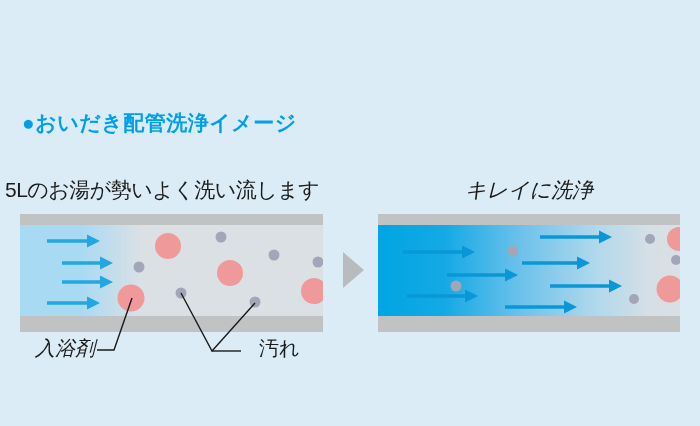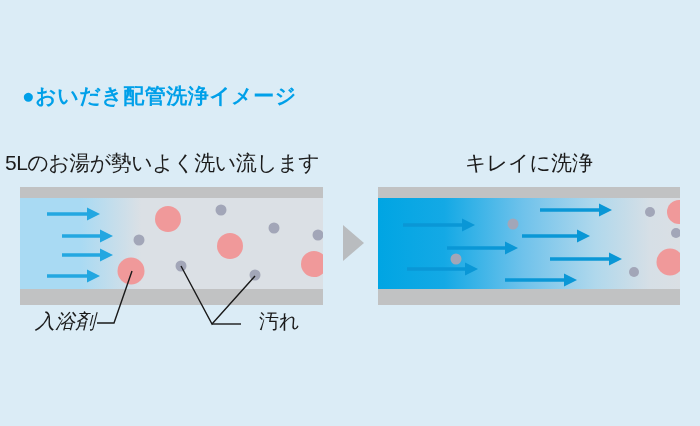--- a/index.html
+++ b/index.html
@@ -2,29 +2,29 @@
 <html><head>
 <meta charset="utf-8">
 <style>
   html,body{margin:0;padding:0;}
   body{
     width:700px;height:426px;
     background:#dbecf6;
     font-family:"Liberation Sans","DejaVu Sans",sans-serif;
     position:relative;overflow:hidden;
   }
-  .stage{position:absolute;inset:0;width:700px;height:344px;}
+  .stage{position:absolute;inset:0;width:700px;height:344px;margin-top:27px;}
   #diagram{position:absolute;left:0;top:0;}
   .txt{position:absolute;line-height:1;white-space:nowrap;color:#1b1b1b;}
   .section-title{
     left:22px;top:85px;font-size:21px;font-weight:bold;color:#00a0e9;
     letter-spacing:0.5px;
   }
   .caption-left{left:5px;top:152px;font-size:21px;letter-spacing:-0.5px;}
-  .caption-right{left:378px;top:152px;width:302px;text-align:center;font-size:21px;}
+  .caption-right{left:378px;top:152px;width:302px;text-align:center;font-size:21px;font-style:italic;}
   .lbl{font-size:20px;}
   .lbl-bath{left:35px;top:311px;font-style:italic;}
   .lbl-dirt{left:259px;top:311px;}
 </style>
 </head>
 <body>
 
 <div class="stage">
 
   <svg id="diagram" width="700" height="426" viewBox="0 0 700 426">

